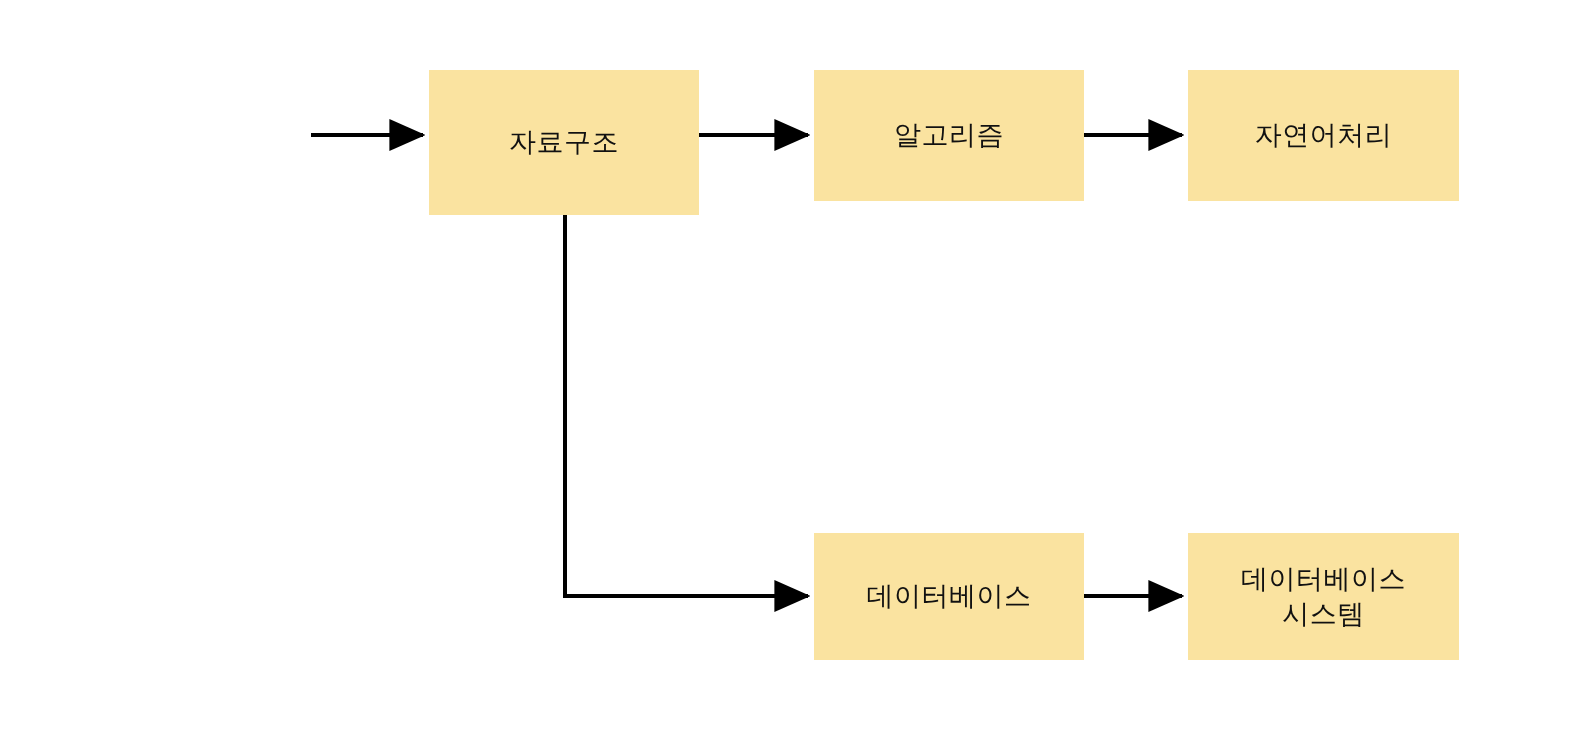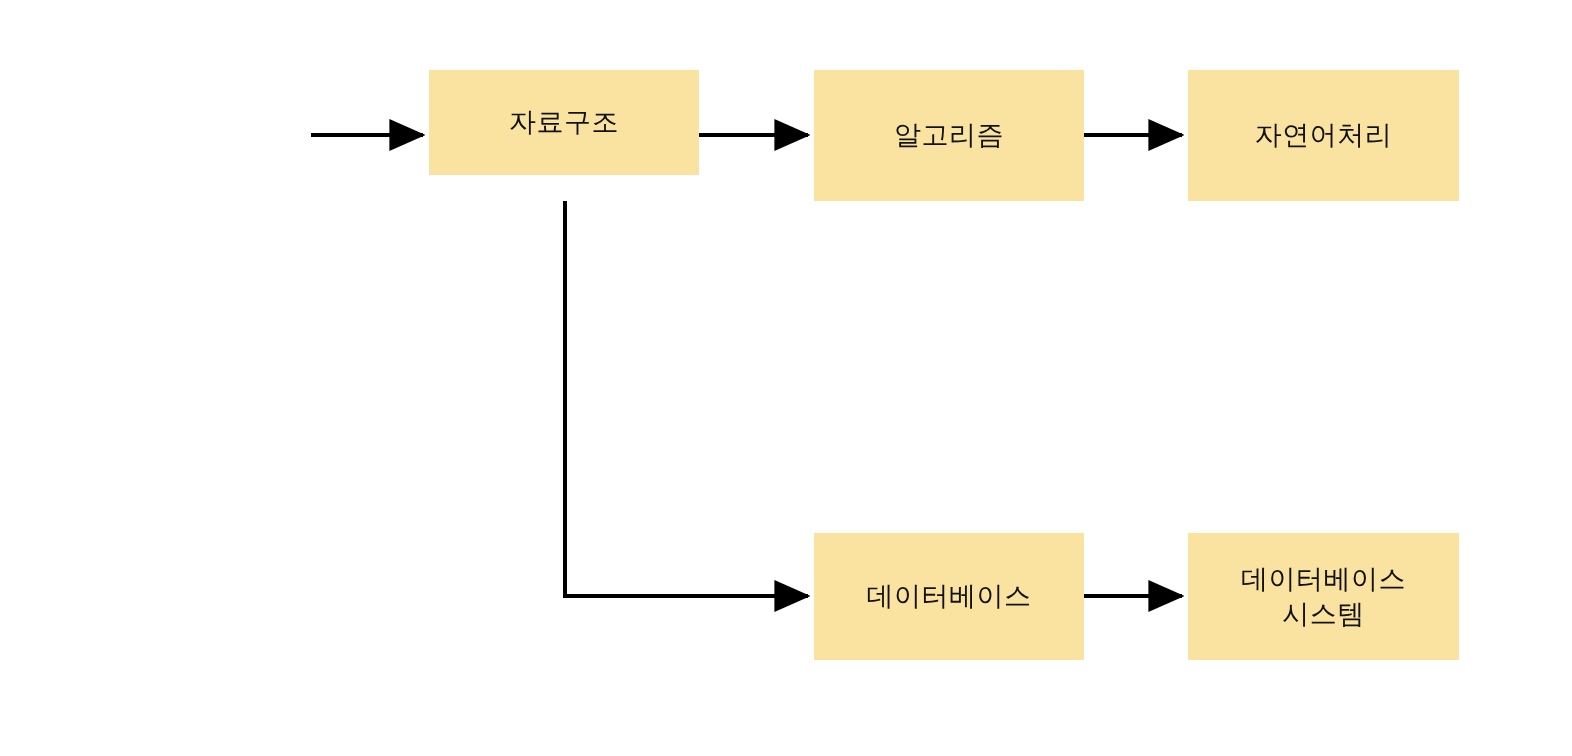--- a/index.html
+++ b/index.html
@@ -67,20 +67,20 @@
 
     <g>
       <polyline points="565,201 565,596 808,596" fill="none" stroke="#000000" stroke-width="4" stroke-linejoin="miter" marker-end="url(#arrowhead)"></polyline>
     </g>
 
     <g>
       <line x1="1084" y1="596" x2="1182" y2="596" stroke="#000000" stroke-width="4" marker-end="url(#arrowhead)"></line>
     </g>
   </svg>
 
-  <div class="node" style="left: 429px; top: 70px; width: 270px; height: 105px; background: rgb(250, 227, 160); color: rgb(17, 17, 17);">자료구조</div>
+  <div class="node" style="left: 429px; top: 70px; width: 270px; height: 145px; background: rgb(250, 227, 160); color: rgb(17, 17, 17);">자료구조</div>
   <div class="node" style="left: 814px; top: 70px; width: 270px; height: 131px; background: rgb(250, 227, 160); color: rgb(17, 17, 17);">알고리즘</div>
   <div class="node" style="left: 1188px; top: 70px; width: 271px; height: 131px; background: rgb(250, 227, 160); color: rgb(17, 17, 17);">자연어처리</div>
   <div class="node" style="left: 814px; top: 533px; width: 270px; height: 127px; background: rgb(250, 227, 160); color: rgb(17, 17, 17);">데이터베이스</div>
   <div class="node" style="left: 1188px; top: 533px; width: 271px; height: 127px; background: rgb(250, 227, 160); color: rgb(17, 17, 17);">데이터베이스
 시스템</div>
 
 </div>
 
 </body></html>

